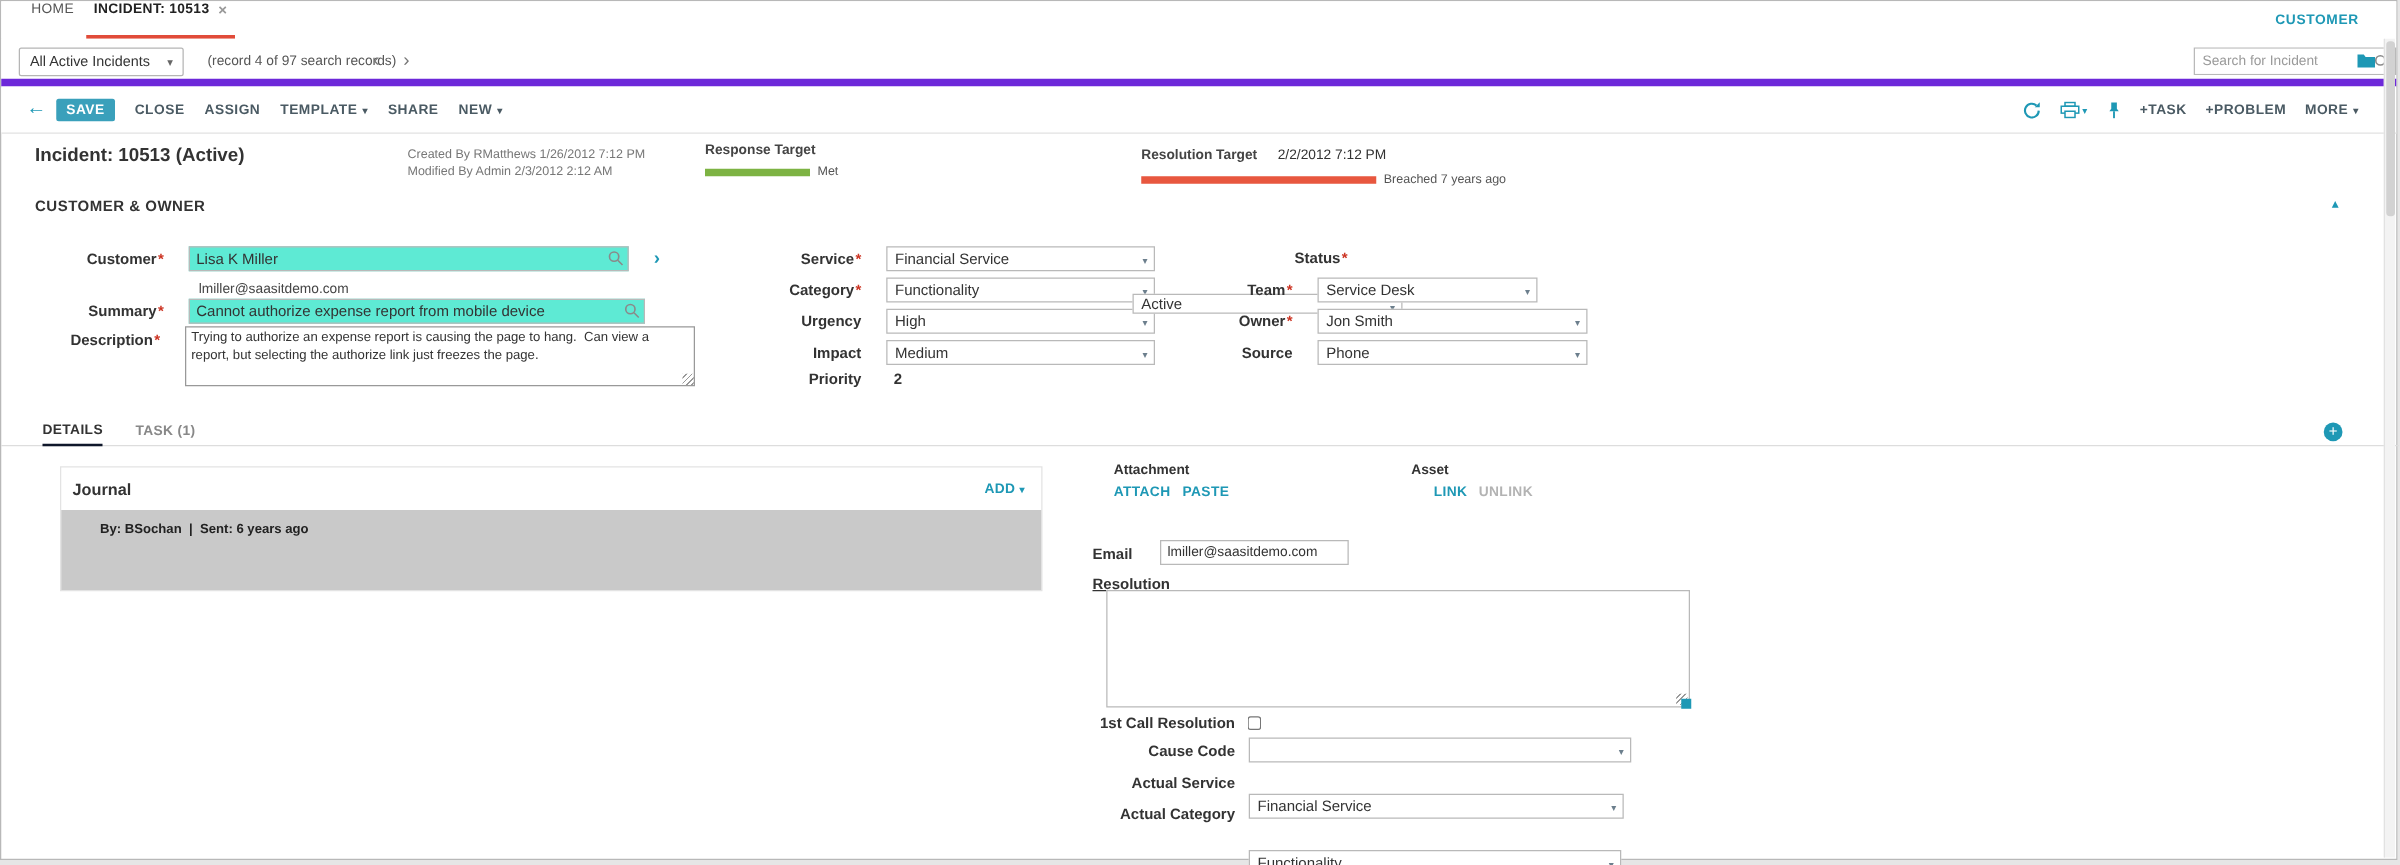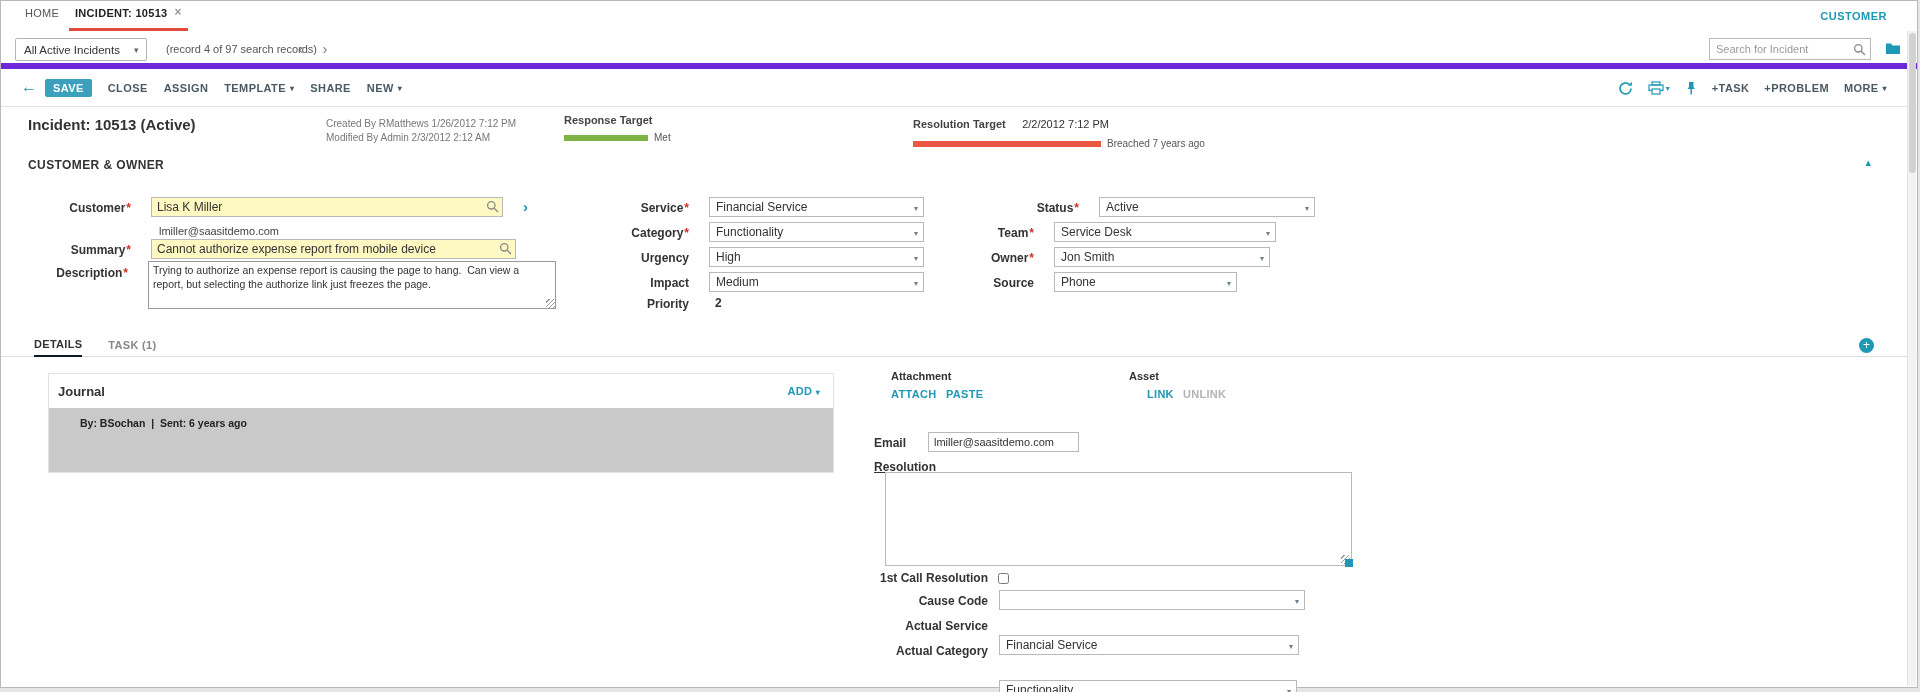--- a/index.html
+++ b/index.html
@@ -3,33 +3,33 @@
 <meta charset="utf-8">
 <style>
   * { margin:0; padding:0; box-sizing:border-box; }
   html,body { width:1920px; height:692px; }
   body { font-family:"Liberation Sans", sans-serif; background:#e6e6e6; position:relative; overflow:hidden; }
   .page { position:absolute; top:0; left:0; width:1918px; height:688px; background:#fff; border:1px solid #b8b8b8; }
   .abs { position:absolute; }
 
   
   .tabstrip { position:absolute; top:0; left:0; width:100%; height:30px; background:#fff; }
-  .tab { position:absolute; top:0; height:30px; display:flex; align-items:flex-end; font-size:11px; color:#555; letter-spacing:.3px; padding:12px 10px; cursor:pointer; }
+  .tab { position:absolute; top:0; height:30px; display:flex; align-items:flex-start; font-size:11px; color:#555; letter-spacing:.3px; padding:0 10px; cursor:pointer; }
   .tab.active { color:#222; font-weight:bold; }
   .tab.active::after { content:""; position:absolute; left:4px; right:4px; bottom:0; height:3px; background:#e14b39; }
   .tab-close { color:#999; margin-left:7px; font-size:12px; }
   .watchlist { position:absolute; right:30px; top:9px; font-size:11px; font-weight:bold; color:#1e98b5; letter-spacing:.5px; cursor:pointer; }
 
   
   .filterbar { position:absolute; top:30px; left:0; width:100%; height:38px; border-bottom:6px solid #6d28d9; background:#fff; }
   .filter-select { position:absolute; left:14px; top:7px; height:23px; border:1px solid #b5b5b5; border-radius:2px; display:flex; align-items:center; padding:0 8px; font-size:11.5px; color:#333; cursor:pointer; background:#fff; }
   .filter-select .caret { margin-left:14px; font-size:9px; color:#666; }
   .record-info { position:absolute; left:165px; top:12px; font-size:11px; color:#555; }
   .nav-chevron { position:absolute; top:7px; width:20px; height:22px; text-align:center; line-height:22px; font-size:15px; color:#777; cursor:pointer; }
-  .searchbox { position:absolute; left:1708px; top:7px; width:162px; height:22px; border:1px solid #b9b9b9; background:#0369a1; }
+  .searchbox { position:absolute; left:1754px; top:7px; width:162px; height:22px; border:1px solid #b9b9b9; background:#0369a1; }
   .searchbox input { width:100%; height:100%; border:none; outline:none; padding:0 22px 0 6px; font-size:11px; color:#333; font-family:"Liberation Sans", sans-serif; }
   .searchbox input::placeholder { color:#9a9a9a; }
   .searchbox .s-icon { position:absolute; right:4px; top:4px; }
   .folder-ic { position:absolute; left:1884px; top:11px; cursor:pointer; }
 
   
   .toolbar { position:absolute; top:69px; left:0; width:100%; height:37px; border-bottom:1px solid #e2e2e2; background:#fff; }
   .tb-back { position:absolute; left:20px; top:8px; font-size:16px; font-weight:bold; color:#1e98b5; cursor:pointer; }
   .tb-left { position:absolute; left:44px; top:0; height:100%; display:flex; align-items:center; gap:16px; }
   .tb-save { background:#3aa0bb; color:#fff; font-size:11px; font-weight:bold; padding:3px 8px; border-radius:2px; letter-spacing:.4px; cursor:pointer; }
@@ -53,21 +53,21 @@
   .section-title { position:absolute; left:27px; top:157px; font-size:12px; font-weight:bold; color:#333; letter-spacing:.4px; }
   .collapse-tri { position:absolute; right:46px; top:155px; color:#1e98b5; font-size:11px; cursor:pointer; }
 
   
   .row { position:absolute; display:flex; align-items:center; gap:20px; height:20px; }
   .row.top { align-items:flex-start; }
   .lblbox { text-align:right; flex:none; }
   .lbl { font-size:12px; font-weight:bold; color:#333; }
   .star { color:#cc3322; font-weight:bold; font-size:12px; margin-left:1px; }
   .fieldwrap { position:relative; flex:none; }
-  .txt { height:20px; border:1px solid #b9b9b9; padding:0 20px 0 5px; font-size:12px; color:#333; font-family:"Liberation Sans", sans-serif; width:100%; background:#fef9c3; }
+  .txt { height:20px; border:1px solid #b9b9b9; padding:0 20px 0 5px; font-size:12px; color:#333; font-family:"Liberation Sans", sans-serif; width:100%; background:#5eead4; }
   .fld-icon { position:absolute; right:4px; top:3px; cursor:pointer; }
   .go { color:#1e98b5; font-size:15px; font-weight:bold; cursor:pointer; line-height:18px; }
   .plain-email { font-size:11px; color:#444; }
   .ta-wrap { position:relative; flex:none; }
   .ta { border:1px solid #999; font-size:10.5px; line-height:1.3; color:#333; padding:2px 4px; font-family:"Liberation Sans", sans-serif; resize:none; display:block; width:100%; height:100%; background:#fff; }
   .grip { position:absolute; right:1px; bottom:1px; width:9px; height:9px; background:repeating-linear-gradient(135deg, transparent 0 2px, #999 2px 3px); cursor:nwse-resize; }
   .sel { height:20px; border:1px solid #b9b9b9; background:#fff; display:flex; align-items:center; padding:0 16px 0 6px; font-size:12px; color:#333; position:relative; cursor:pointer; }
   .sel .caret { position:absolute; right:5px; top:6px; font-size:8px; color:#6c7f8d; }
   .priority-val { font-size:12px; font-weight:bold; color:#333; padding-left:6px; }
 
@@ -285,44 +285,44 @@
     <div class="sel" style="width:215px;">
         <span>Medium</span>
         <span class="caret">▾</span>
       </div>
   </div>
   <div class="row" style="left:560px; top:292px;">
     <div class="lblbox" style="width:128px;"><span class="lbl">Priority</span></div>
     <span class="priority-val">2</span>
   </div>
 
-  <div class="row" style="left:950px; top:196px;">
+  <div class="row" style="left:905px; top:196px;flex-direction:column;">
     <div class="lblbox" style="width:128px;"><span class="lbl">Status</span><span class="star">*</span></div>
     <div class="sel" style="width:216px;">
         <span>Active</span>
         <span class="caret">▾</span>
       </div>
   </div>
   <div class="row" style="left:905px; top:221px;">
     <div class="lblbox" style="width:128px;"><span class="lbl">Team</span><span class="star">*</span></div>
-    <div class="sel" style="width:222px;">
+    <div class="sel" style="width:176px;">
         <span>Service Desk</span>
         <span class="caret">▾</span>
       </div>
   </div>
   <div class="row" style="left:905px; top:246px;">
     <div class="lblbox" style="width:128px;"><span class="lbl">Owner</span><span class="star">*</span></div>
     <div class="sel" style="width:216px;">
         <span>Jon Smith</span>
         <span class="caret">▾</span>
       </div>
   </div>
   <div class="row" style="left:905px; top:271px;">
     <div class="lblbox" style="width:128px;"><span class="lbl">Source</span></div>
-    <div class="sel" style="width:183px;">
+    <div class="sel" style="width:216px;">
         <span>Phone</span>
         <span class="caret">▾</span>
       </div>
   </div>
 
   <div class="dtabs">
     <div class="dtab active">DETAILS</div>
     <div class="dtab">TASK (1)</div>
     <div class="addcircle"><span>+</span></div>
   </div>

